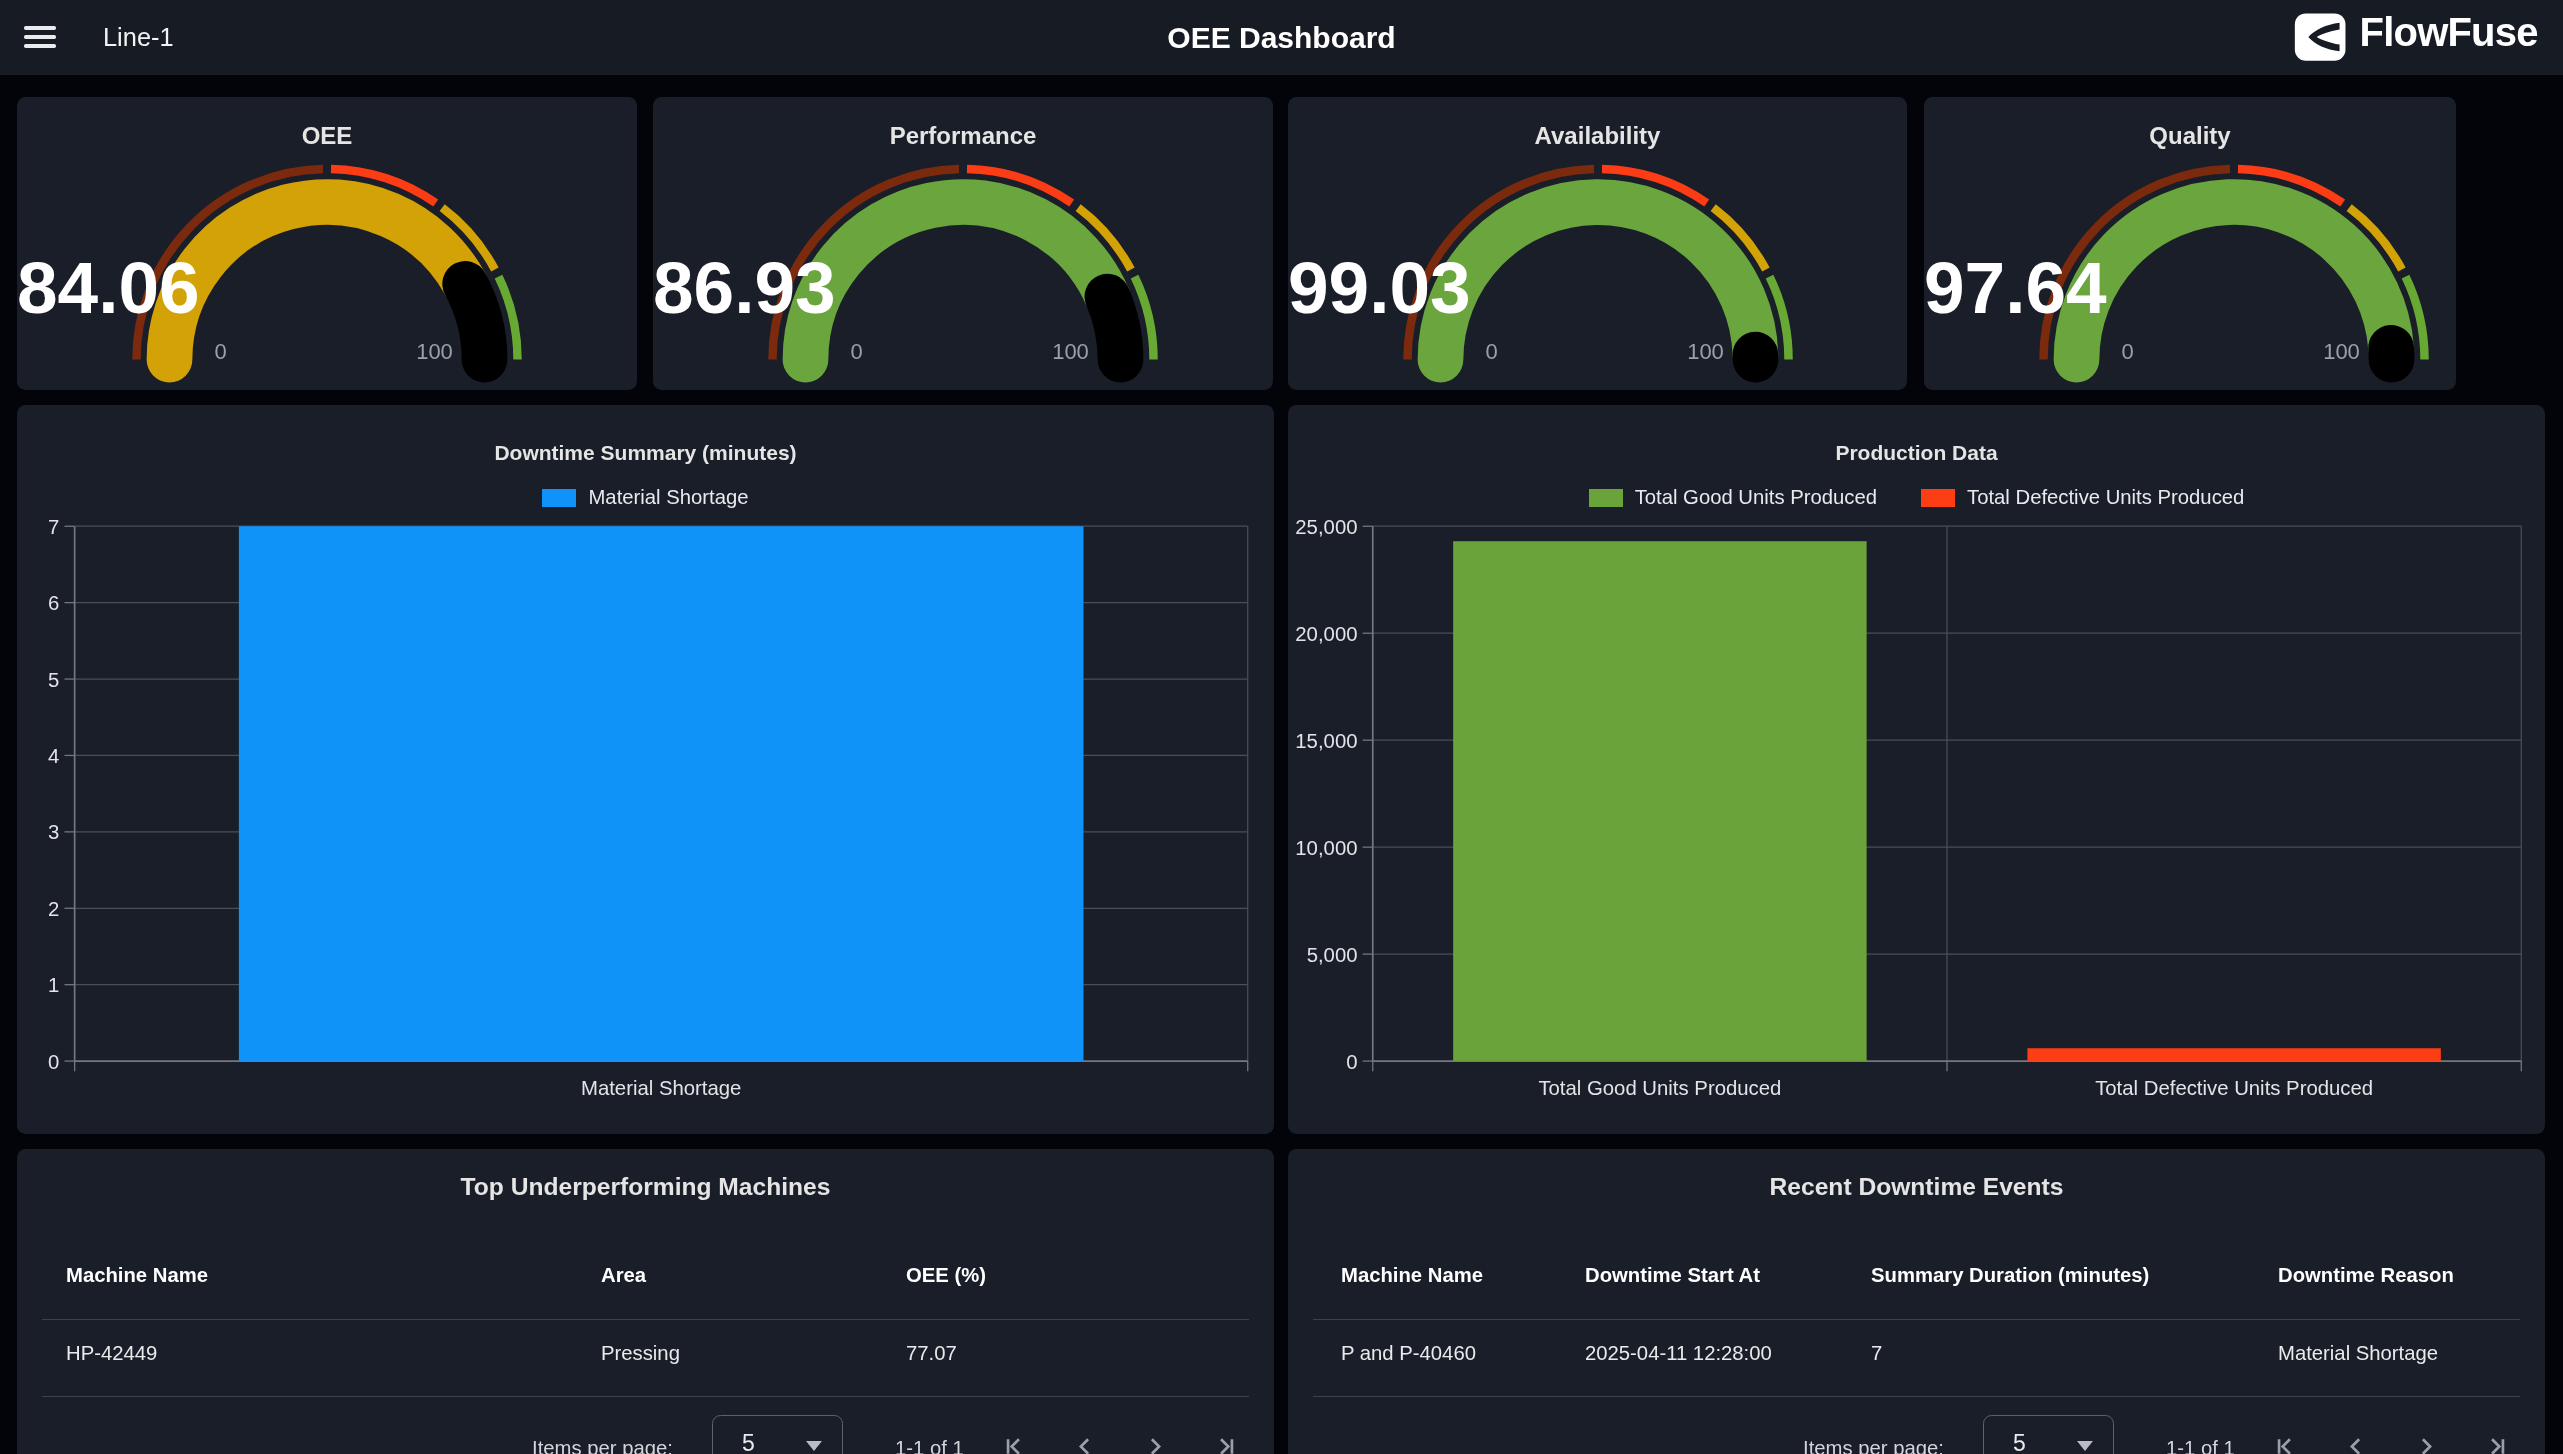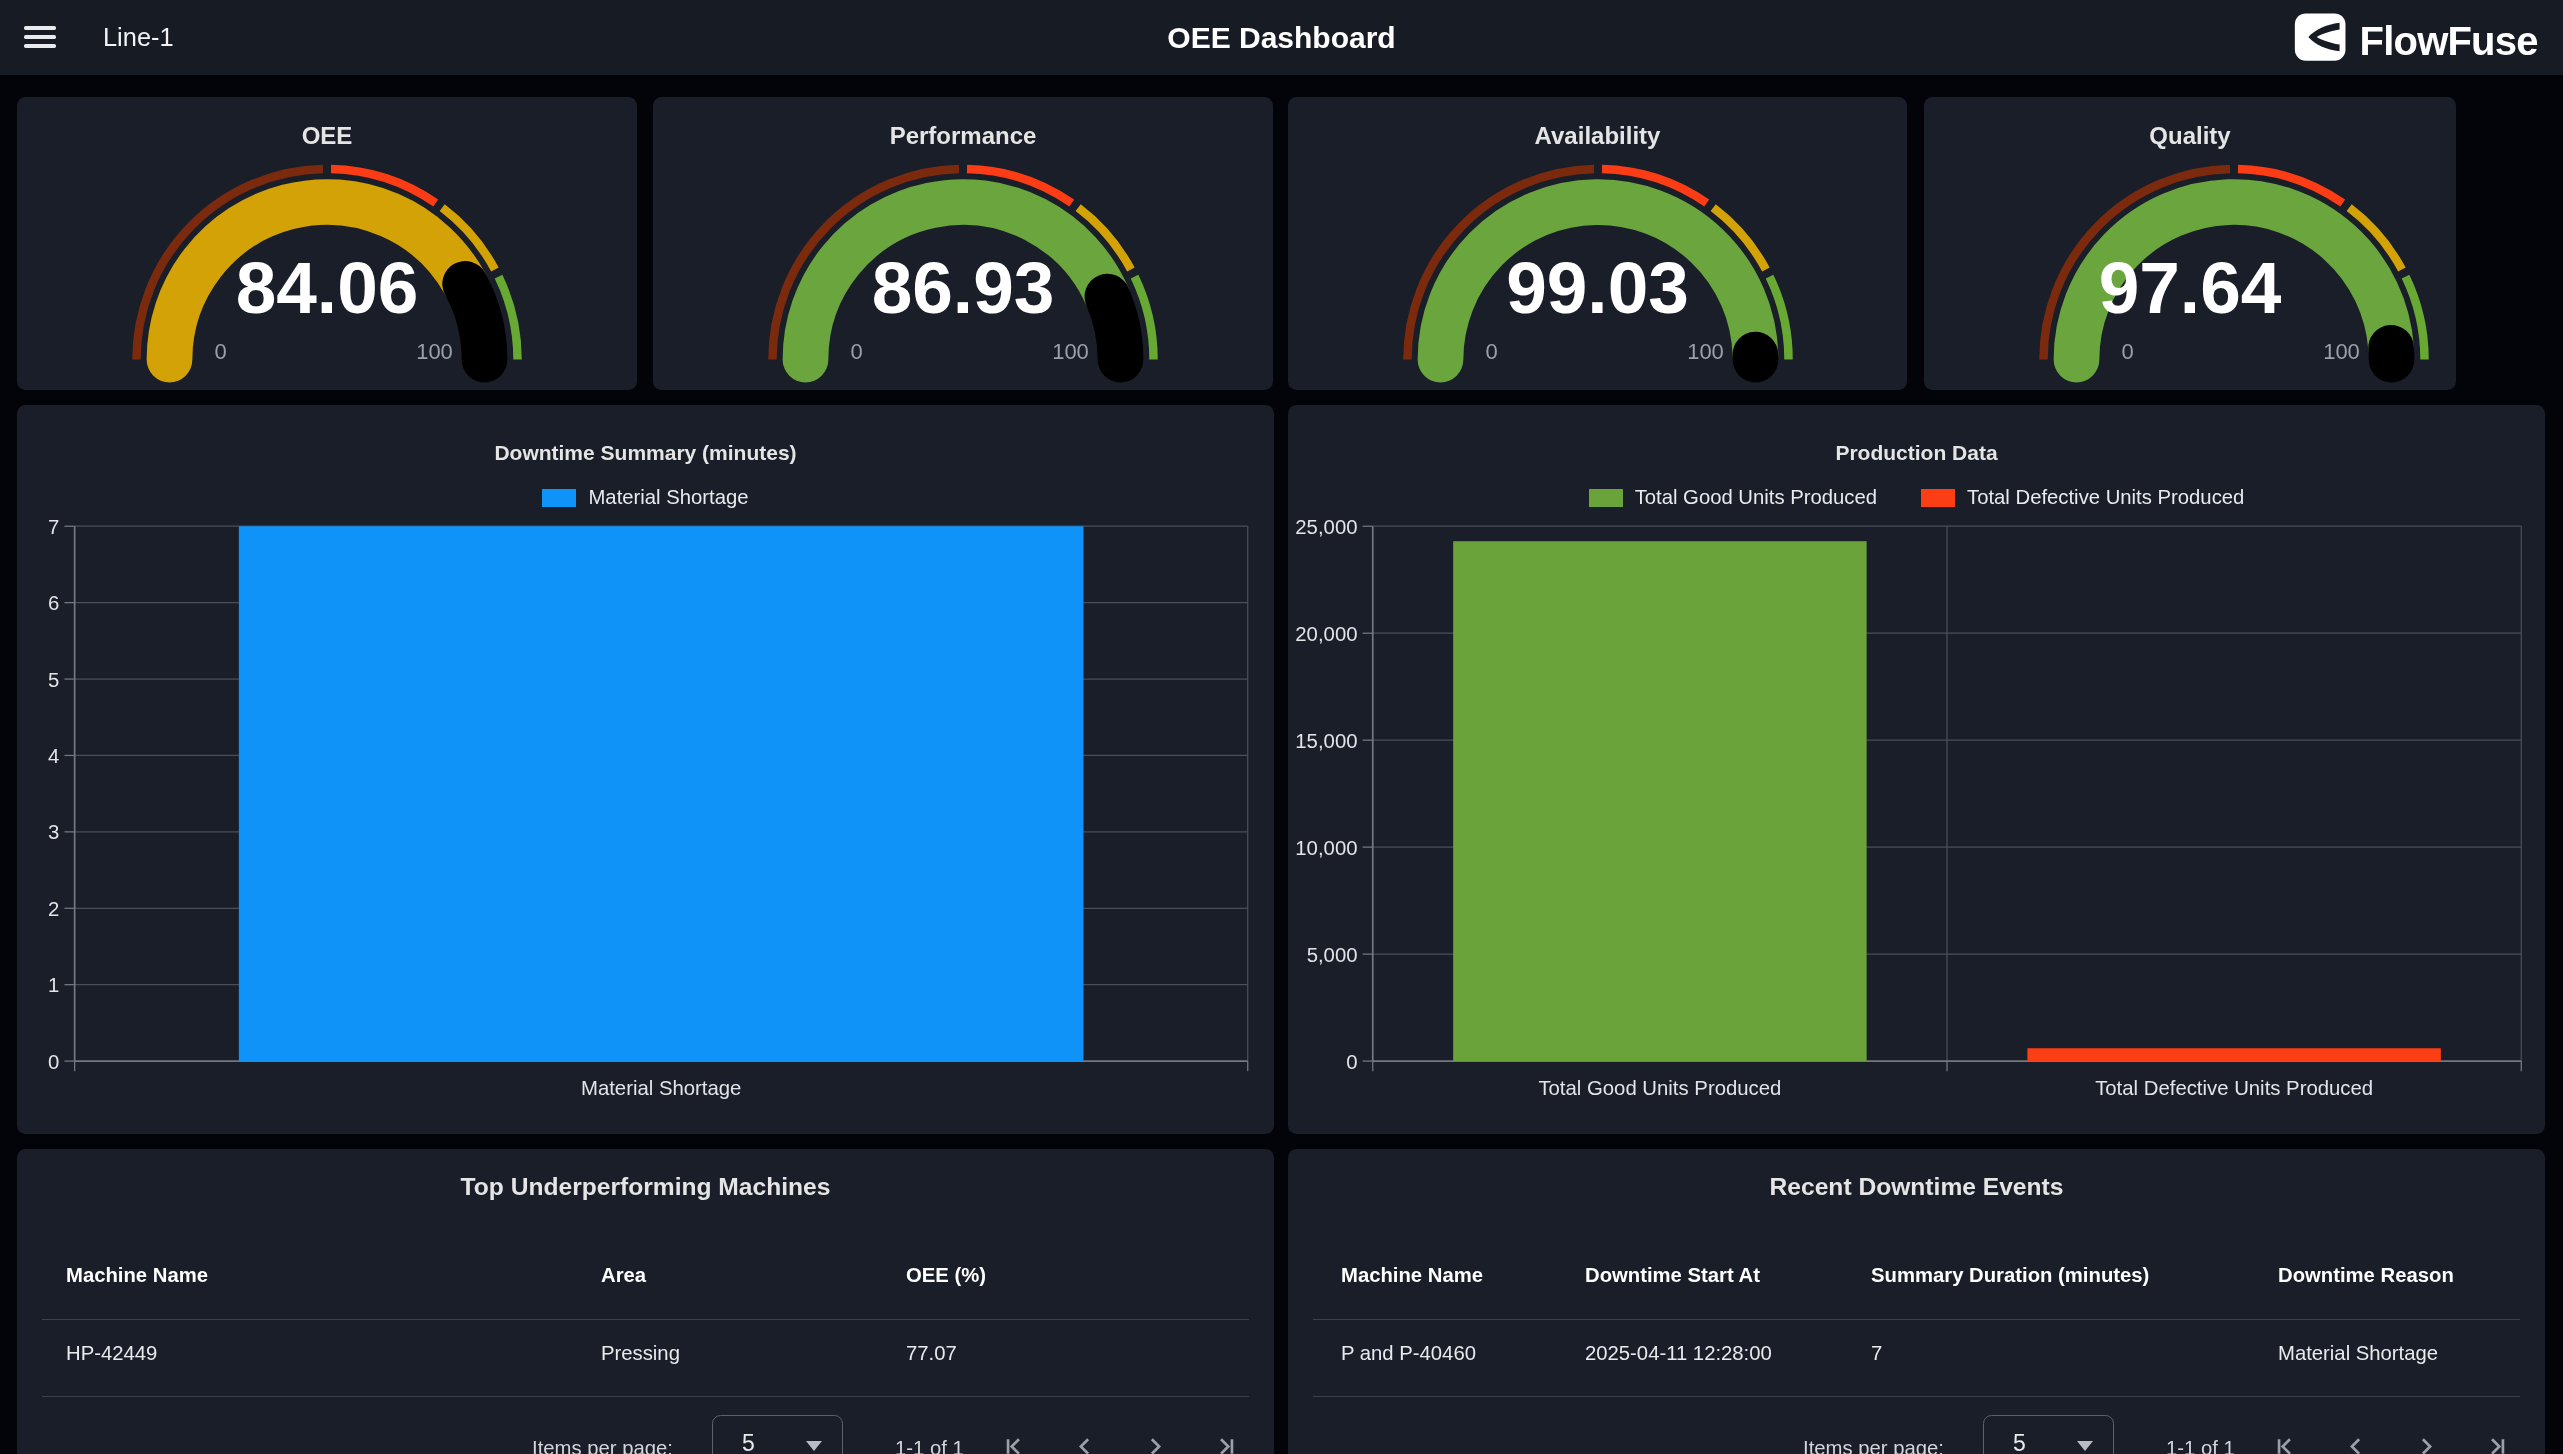--- a/index.html
+++ b/index.html
@@ -12,29 +12,29 @@
   
   .appbar{position:absolute;left:0;top:0;width:2563px;height:75px;background:#171b24;}
   .hamburger{position:absolute;left:24px;top:24px;width:34px;height:27px;cursor:pointer;}
   .hamburger span{position:absolute;left:0;width:32px;height:4.2px;border-radius:1.7px;background:#e9ebee;}
   .hamburger span:nth-child(1){top:1.7px;}
   .hamburger span:nth-child(2){top:11px;}
   .hamburger span:nth-child(3){top:20.3px;}
   .nav-label{position:absolute;left:103px;top:0;height:82px;line-height:75px;font-size:25.4px;color:#f2f3f5;}
   .appbar-title{position:absolute;left:0;right:0;top:0;height:75px;line-height:75px;text-align:center;
     font-size:30px;font-weight:700;color:#ffffff;}
-  .brand{position:absolute;right:25.4px;top:10.2px;height:54px;display:flex;align-items:flex-end;gap:12px;}
+  .brand{position:absolute;right:25.4px;top:10.2px;height:54px;display:flex;align-items:flex-start;gap:12px;}
   .brand-text{font-size:40px;font-weight:700;color:#ffffff;letter-spacing:-0.8px;}
   
   .card{position:absolute;background:#1a1e28;border-radius:8.5px;}
   .card-title{position:absolute;left:0;right:0;text-align:center;color:#e5e5e5;font-weight:700;}
   
   .gauge-title{top:25.4px;font-size:24px;}
   .gauge-svg{position:absolute;left:0;top:0;}
-  .gauge-value{position:absolute;left:0;right:0;top:149px;text-align:center;
+  .gauge-value{position:absolute;left:0;right:0;top:149px;
     font-size:73px;font-weight:700;color:#ffffff;}
   .gauge-min,.gauge-max{position:absolute;top:242px;width:75px;text-align:center;
     font-size:22px;color:#9ba0a8;}
   .gauge-min{left:166px;} .gauge-max{left:380px;}
   
   .chart-title{top:36px;font-size:21px;}
   .legend{position:absolute;left:0;right:0;top:81px;display:flex;justify-content:center;
     align-items:center;gap:44px;}
   .legend-item{display:flex;align-items:center;gap:12px;cursor:pointer;}
   .legend-item .swatch{width:34px;height:18px;display:inline-block;}

